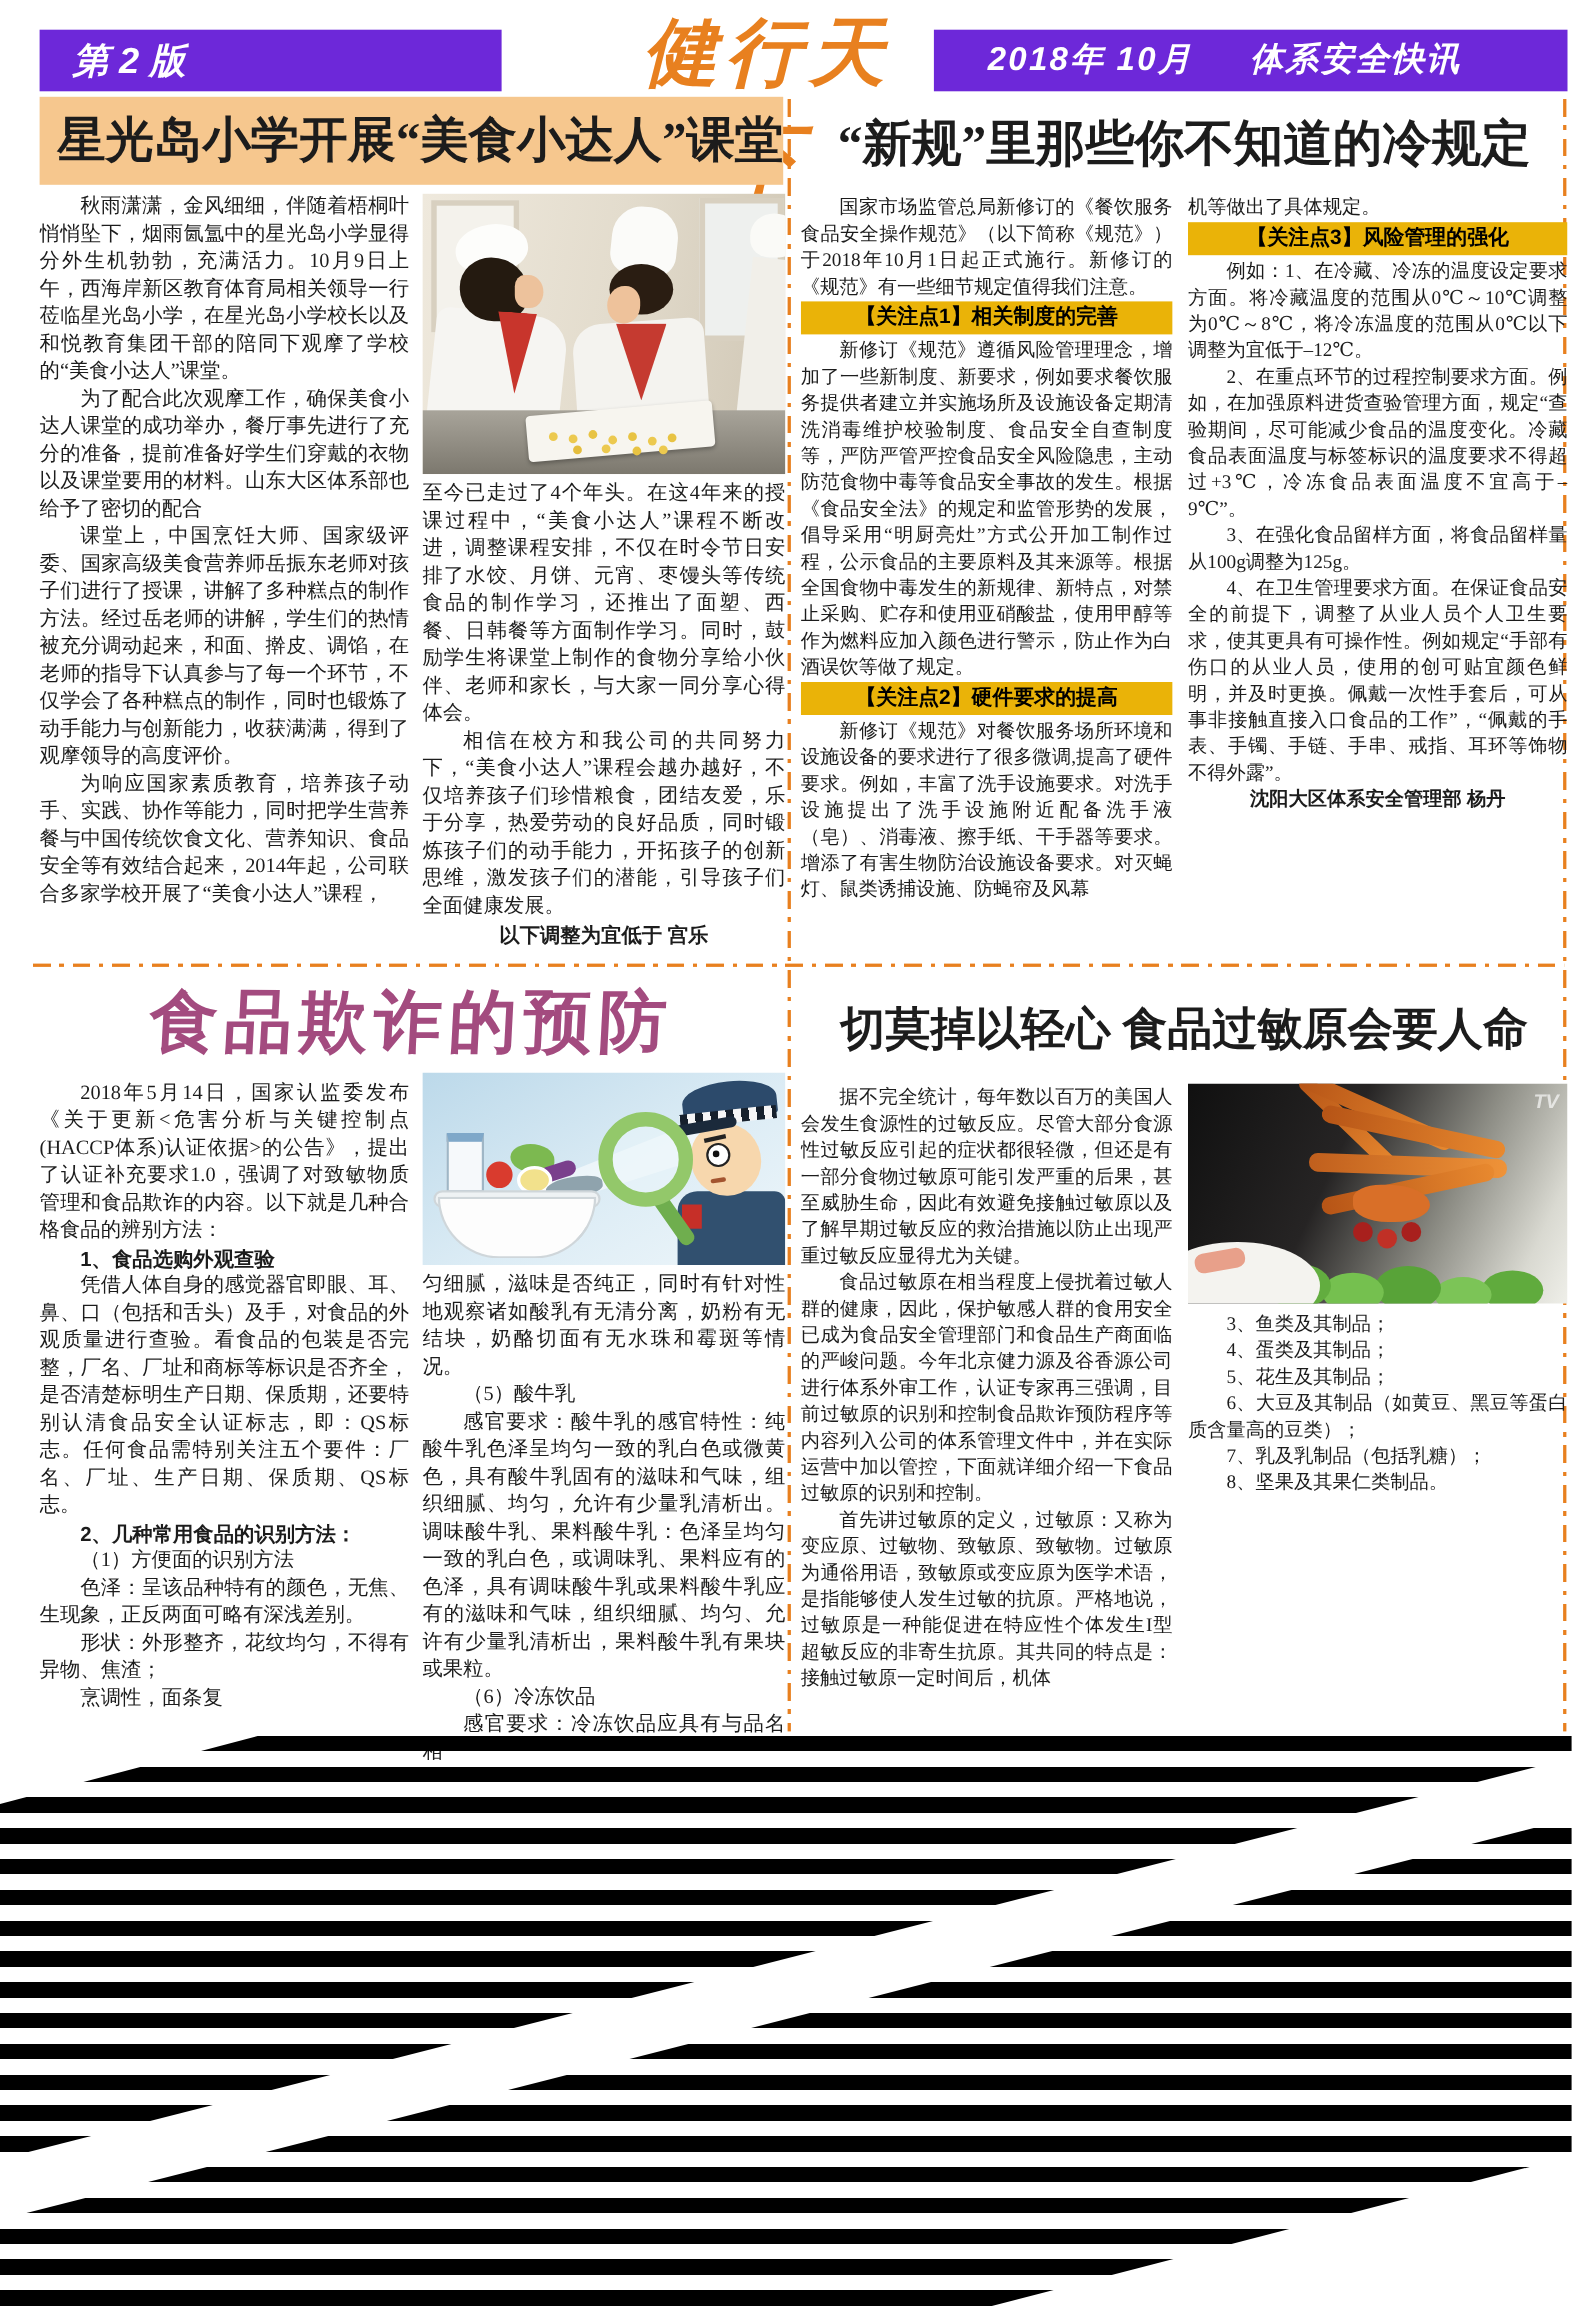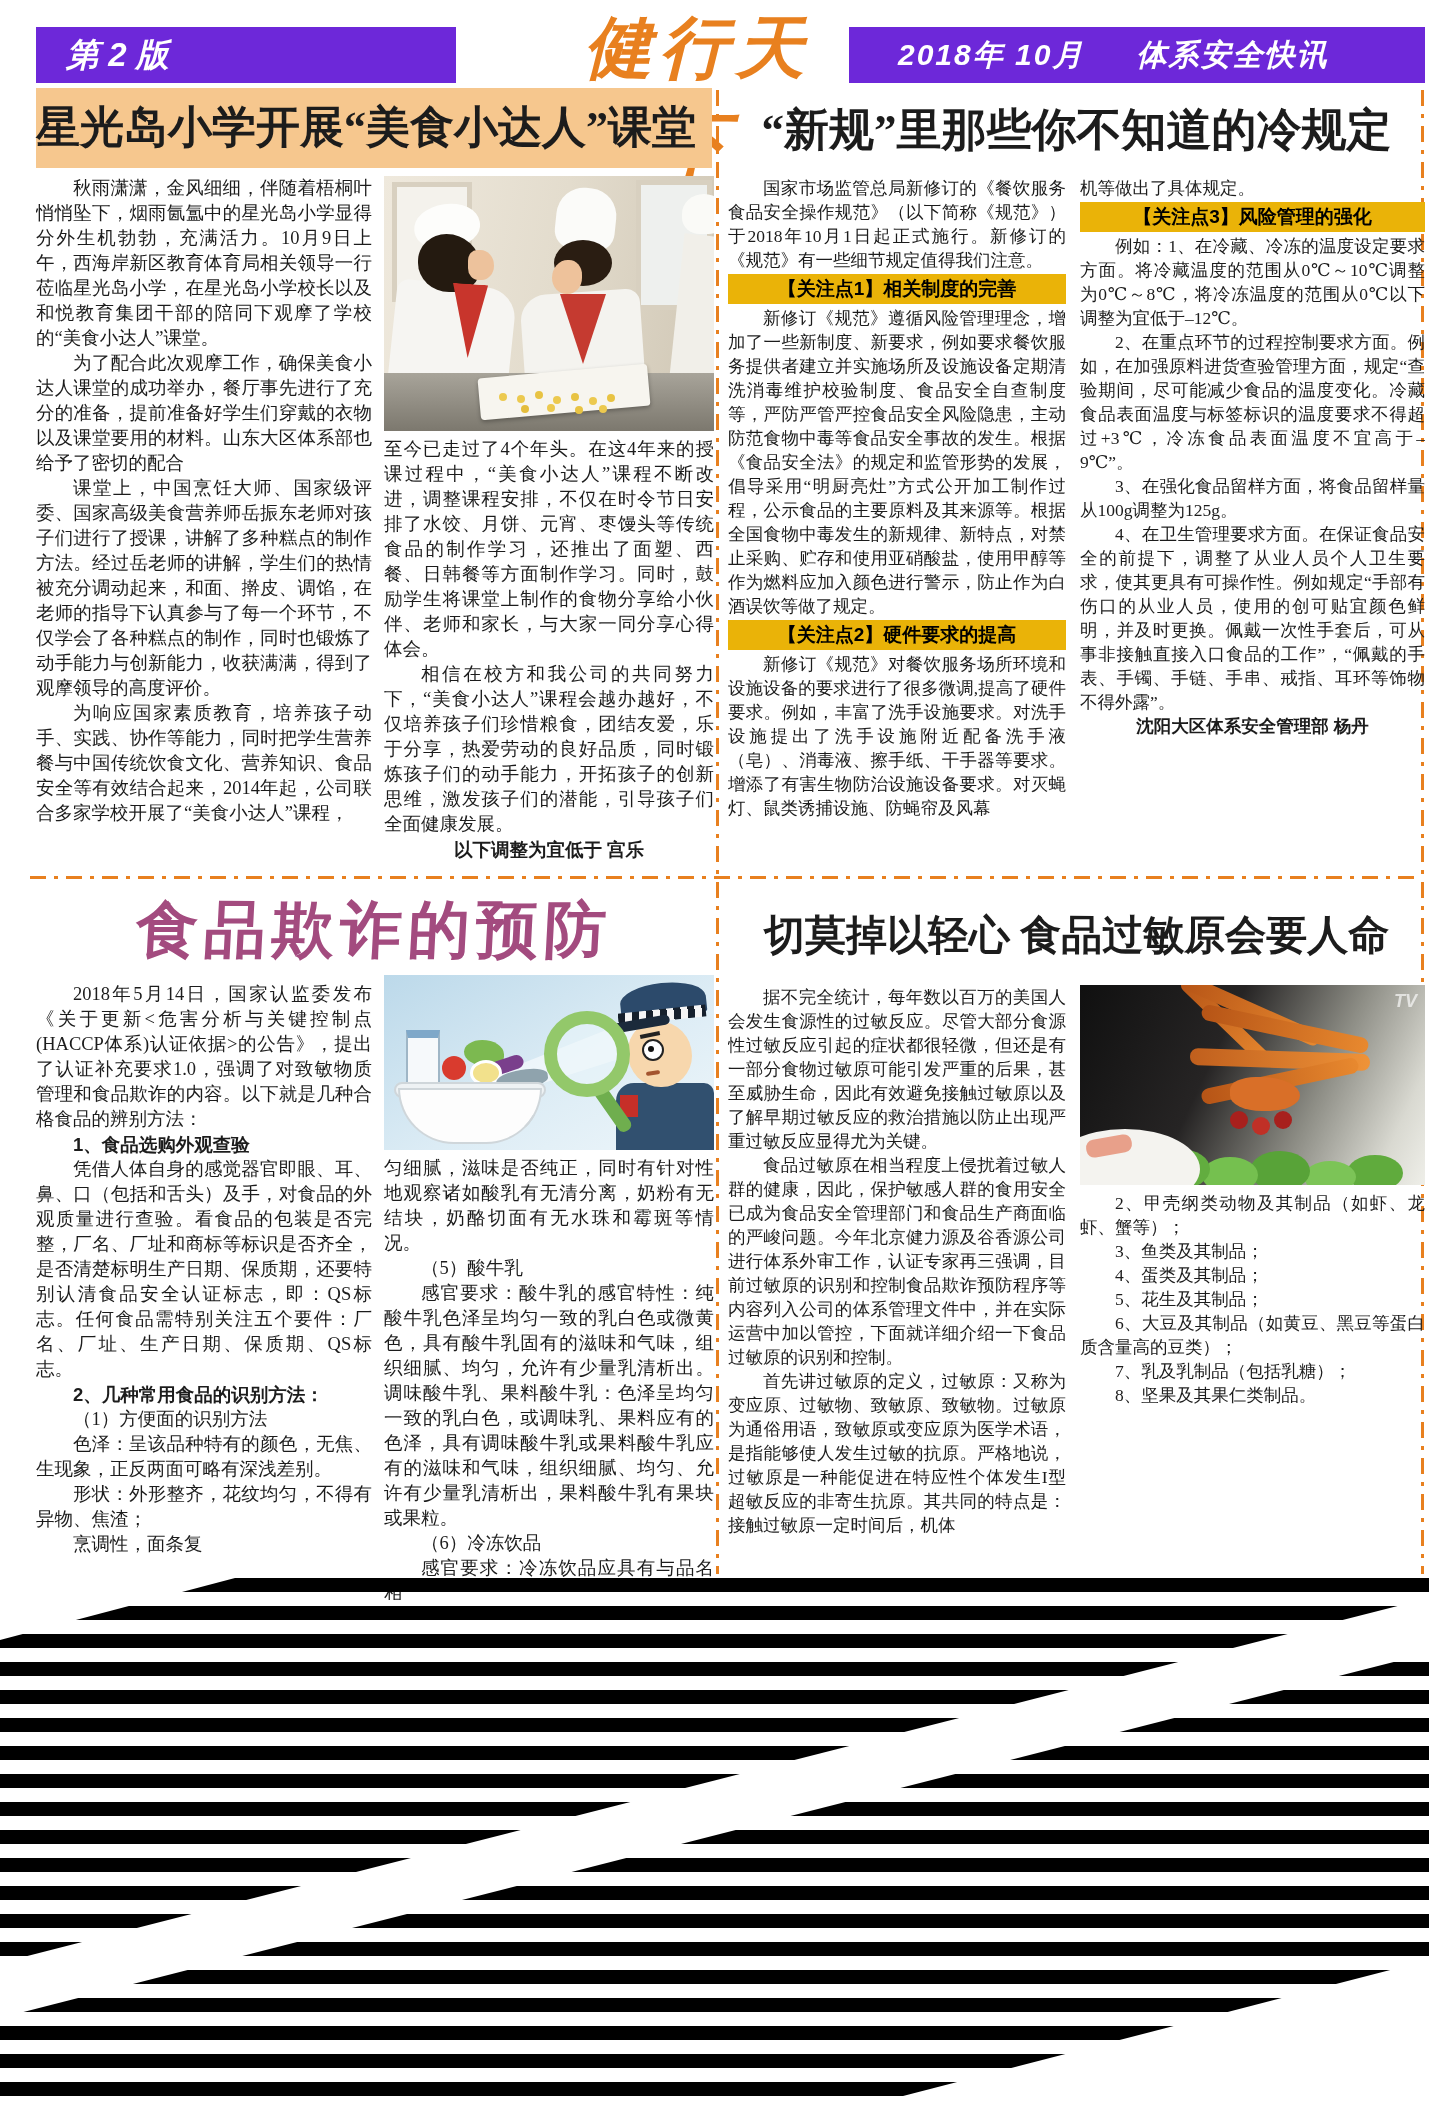--- a/index.html
+++ b/index.html
@@ -8,21 +8,21 @@
   
   .hbar{position:absolute;top:27px;height:56px;background:#6d28d9;color:#fff;
         font-family:"Liberation Sans","DejaVu Sans",sans-serif;font-weight:bold;box-sizing:border-box;font-style:italic;}
   .hbar-left{left:36px;width:420px;font-size:33px;line-height:56px;padding-left:30px;}
   .hbar-right{left:849px;width:576px;font-size:30px;line-height:56px;padding-left:49px;letter-spacing:2px;}
   .hbar-right .nl{margin-left:52px;}
   .masthead{position:absolute;left:548px;top:0;width:300px;height:96px;color:#E8801F;
         font-size:68px;font-weight:bold;font-style:italic;letter-spacing:8px;text-align:center;line-height:96px;}
   
   .t1{position:absolute;left:36px;top:88px;width:676px;height:80px;background:#F6C78E;
-      text-align:left;font-weight:bold;font-size:44px;line-height:80px;}
+      text-align:right;font-weight:bold;font-size:44px;line-height:80px;}
   .t2{position:absolute;left:728px;top:92px;width:697px;height:76px;text-align:center;font-weight:bold;font-size:45px;line-height:76px;}
   .t3{position:absolute;left:36px;top:884px;width:676px;height:92px;text-align:center;font-weight:bold;
       font-size:62px;line-height:92px;color:#A34B7F;letter-spacing:6px;transform:skewX(-3deg);}
   .t4{position:absolute;left:728px;top:898px;width:697px;height:74px;text-align:center;font-weight:bold;font-size:41px;line-height:74px;}
   
   .col{position:absolute;overflow:hidden;text-align:justify;}
   #a1c1{left:36px;top:176px;width:336px;height:698px;font-size:18.5px;line-height:25px;}
   #a1c2{left:384px;top:176px;width:330px;height:698px;font-size:18.5px;line-height:25px;}
   #a2c1{left:728px;top:176px;width:338px;height:696px;font-size:17.5px;line-height:24px;}
   #a2c2{left:1080px;top:176px;width:345px;height:696px;font-size:17.5px;line-height:24px;}
@@ -236,21 +236,20 @@
       <div class="leg2"></div>
       <div class="leg3"></div>
       <div class="leg4"></div>
       <div class="claw"></div>
       <div class="berries"></div>
       <div class="lettuce"></div>
       <div class="plate"></div>
       <div class="sashimi"></div>
       <div class="watermark">TV</div>
     </div>
-    <p class="p">2、甲壳纲类动物及其制品（如虾、龙虾、蟹等）；</p>
     <p class="p">3、鱼类及其制品；</p>
     <p class="p">4、蛋类及其制品；</p>
     <p class="p">5、花生及其制品；</p>
     <p class="p">6、大豆及其制品（如黄豆、黑豆等蛋白质含量高的豆类）；</p>
     <p class="p">7、乳及乳制品（包括乳糖）；</p>
     <p class="p">8、坚果及其果仁类制品。</p>
   </div>
 
   <div id="glitch">
     <div class="stripes" id="strA"></div>

